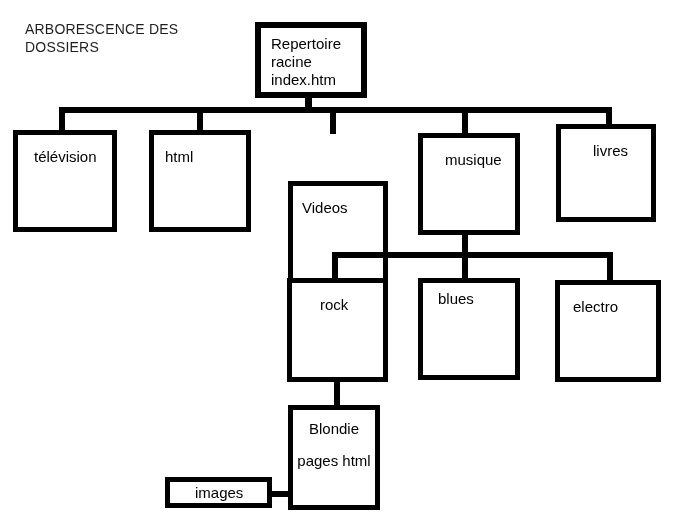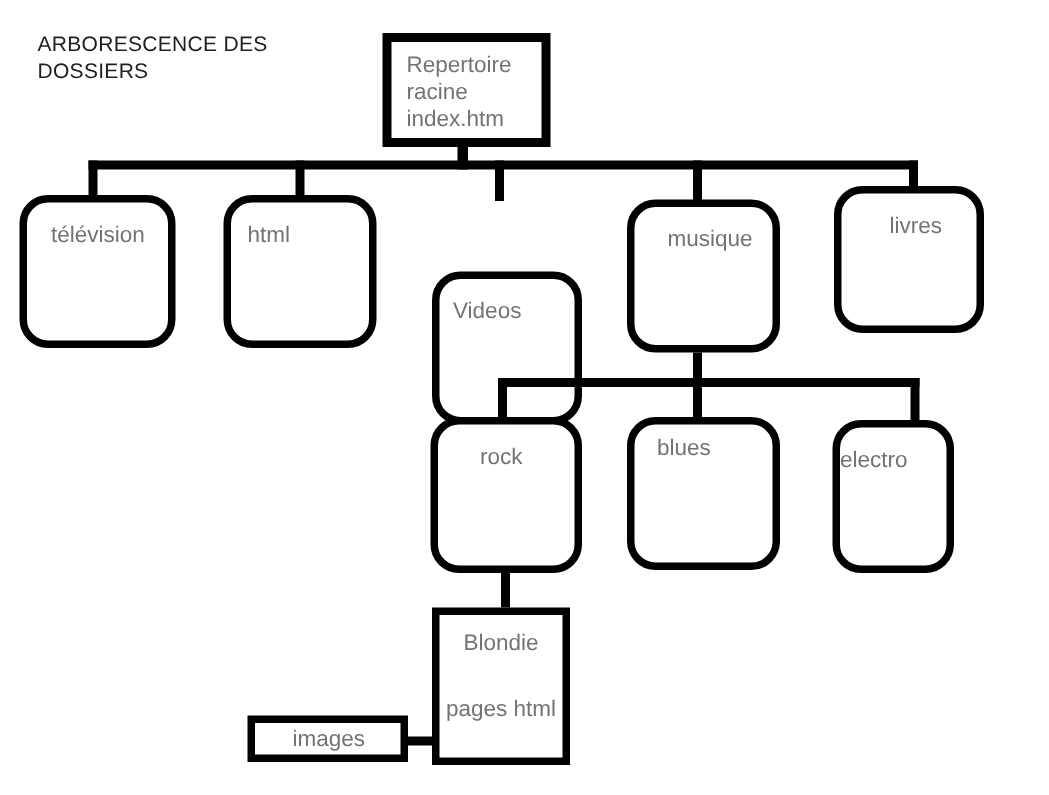--- a/index.html
+++ b/index.html
@@ -7,25 +7,25 @@
     width:699px;height:530px;position:relative;background:#ffffff;
     font-family:"Liberation Sans", sans-serif;color:#1c1c1c;overflow:hidden;
   }
   .stage{position:absolute;left:0;top:0;width:699px;height:530px;}
   .diagram-title{
     position:absolute;left:25px;top:20px;width:165px;
     font-size:14px;line-height:18px;letter-spacing:0.2px;color:#1f1f1f;
   }
   .node{
     position:absolute;box-sizing:border-box;background:#ffffff;
-    border:5px solid #000000;font-size:15px;color:#737373;
+    border:5px solid #000000;font-size:15px;color:#000000;
   }
   .node .lbl{display:block;}
   .root-node{border-width:6px;padding:7px 6px 0 10px;line-height:18px;}
-  .leaf-pad{padding-top:13px;border-radius:19px;}
+  .leaf-pad{padding-top:13px;}
   .line{position:absolute;background:#000000;}
   .center-text{text-align:center;}
 </style>
 </head>
 <body>
 
 <div class="stage">
 
   <div class="diagram-title">ARBORESCENCE DES DOSSIERS</div>
 
@@ -64,29 +64,29 @@
   <div class="line" style="left:332px;top:252px;width:6px;height:26px;"></div>
   <div class="line" style="left:462px;top:252px;width:6px;height:26px;"></div>
   <div class="line" style="left:607px;top:252px;width:6px;height:28px;"></div>
 
   <div class="node leaf-pad" style="left:287px;top:278px;width:101px;height:104px;padding-left:28px;">
     <span class="lbl">rock</span>
   </div>
   <div class="node leaf-pad" style="left:418px;top:278px;width:102px;height:102px;padding-left:15px;padding-top:7px;">
     <span class="lbl">blues</span>
   </div>
-  <div class="node leaf-pad" style="left:555px;top:280px;width:81px;height:102px;">
+  <div class="node leaf-pad" style="left:555px;top:280px;width:106px;height:102px;padding-left:13px;">
     <span class="lbl">electro</span>
   </div>
 
   <div class="line" style="left:334px;top:382px;width:6px;height:25px;"></div>
   <div class="line" style="left:270px;top:491px;width:20px;height:6px;"></div>
 
   <div class="node center-text" style="left:288px;top:405px;width:92px;height:105px;padding-top:10px;">
     <span class="lbl">Blondie</span>
-    <span class="lbl" style="margin-top:27px;">pages html</span>
+    <span class="lbl" style="margin-top:15px;">pages html</span>
   </div>
 
   <div class="node" style="left:165px;top:477px;width:107px;height:31px;padding:2px 0 0 25px;">
     <span class="lbl">images</span>
   </div>
 
 </div>
 
 </body></html>

